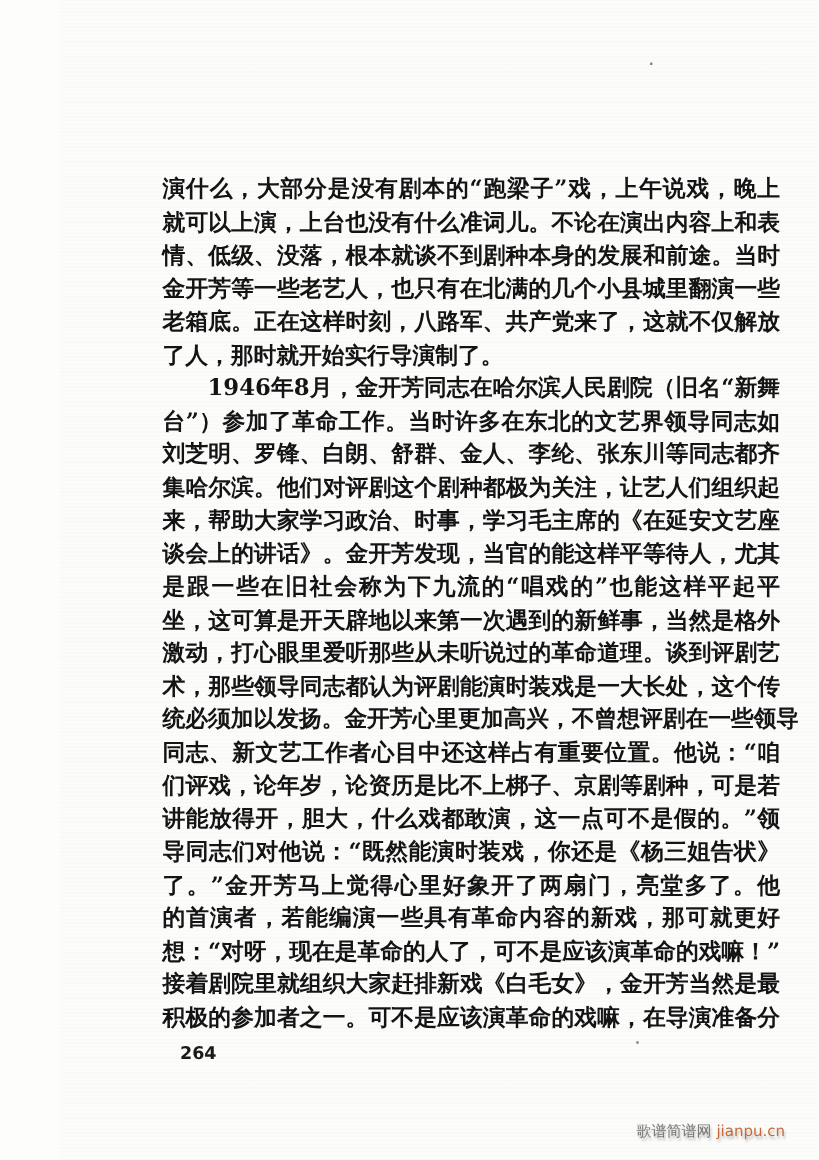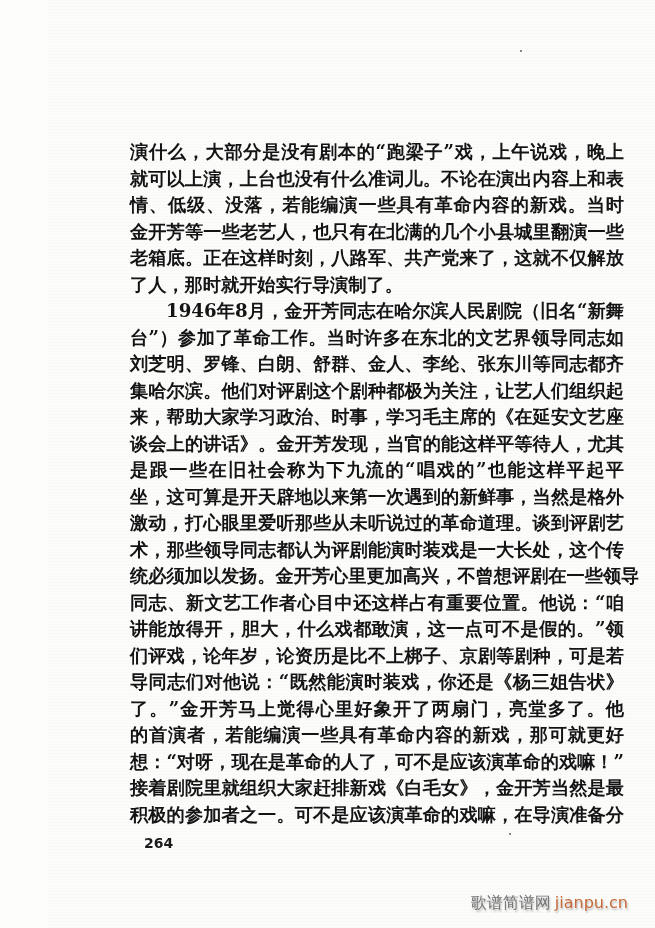--- a/index.html
+++ b/index.html
@@ -38,53 +38,53 @@
     position: absolute;
     left: 96px; top: 835px;
     font-family: "DejaVu Sans", "Liberation Sans", sans-serif;
     font-weight: bold;
     font-size: 14px;
     color: #1a1a1a;
   }
   .watermark {
     position: absolute;
     right: 48px; bottom: 14px;
-    font-size: 16px;
+    font-size: 12px;
     font-family: "DejaVu Sans", "Liberation Sans", sans-serif;
     text-shadow: 1px 2px 2px rgba(0,0,0,0.25);
   }
   .watermark .wm-cn { color: #777; }
   .watermark .wm-url { color: #c86a3a; margin-left: 4px; }
   .speck { position:absolute; width:2px; height:2px; background:#888; }
 </style>
 </head>
 <body>
 
 <div class="page">
   <div class="body-text" id="body-text">
       <div class="line">演什么，大部分是没有剧本的“跑梁子”戏，上午说戏，晚上</div>
       <div class="line">就可以上演，上台也没有什么准词儿。不论在演出内容上和表</div>
-      <div class="line">情、低级、没落，若能编演一些具有革命内容的新戏。当时</div>
+      <div class="line">情、低级、没落，根本就谈不到剧种本身的发展和前途。当时</div>
       <div class="line">金开芳等一些老艺人，也只有在北满的几个小县城里翻演一些</div>
       <div class="line">老箱底。正在这样时刻，八路军、共产党来了，这就不仅解放</div>
       <div class="line last">了人，那时就开始实行导演制了。</div>
       <div class="line indent">1946年8月，金开芳同志在哈尔滨人民剧院（旧名“新舞</div>
       <div class="line">台”）参加了革命工作。当时许多在东北的文艺界领导同志如</div>
       <div class="line">刘芝明、罗锋、白朗、舒群、金人、李纶、张东川等同志都齐</div>
       <div class="line">集哈尔滨。他们对评剧这个剧种都极为关注，让艺人们组织起</div>
       <div class="line">来，帮助大家学习政治、时事，学习毛主席的《在延安文艺座</div>
       <div class="line">谈会上的讲话》。金开芳发现，当官的能这样平等待人，尤其</div>
       <div class="line">是跟一些在旧社会称为下九流的“唱戏的”也能这样平起平</div>
       <div class="line">坐，这可算是开天辟地以来第一次遇到的新鲜事，当然是格外</div>
       <div class="line">激动，打心眼里爱听那些从未听说过的革命道理。谈到评剧艺</div>
       <div class="line">术，那些领导同志都认为评剧能演时装戏是一大长处，这个传</div>
       <div class="line">统必须加以发扬。金开芳心里更加高兴，不曾想评剧在一些领导</div>
       <div class="line">同志、新文艺工作者心目中还这样占有重要位置。他说：“咱</div>
+      <div class="line">们评戏，论年岁，论资历是比不上梆子、京剧等剧种，可是若</div>
       <div class="line">讲能放得开，胆大，什么戏都敢演，这一点可不是假的。”领</div>
-      <div class="line">们评戏，论年岁，论资历是比不上梆子、京剧等剧种，可是若</div>
       <div class="line">导同志们对他说：“既然能演时装戏，你还是《杨三姐告状》</div>
       <div class="line">了。”金开芳马上觉得心里好象开了两扇门，亮堂多了。他</div>
       <div class="line">的首演者，若能编演一些具有革命内容的新戏，那可就更好</div>
       <div class="line">想：“对呀，现在是革命的人了，可不是应该演革命的戏嘛！”</div>
       <div class="line">接着剧院里就组织大家赶排新戏《白毛女》，金开芳当然是最</div>
       <div class="line">积极的参加者之一。可不是应该演革命的戏嘛，在导演准备分</div>
     </div>
 
   <div class="page-number">264</div>
 

